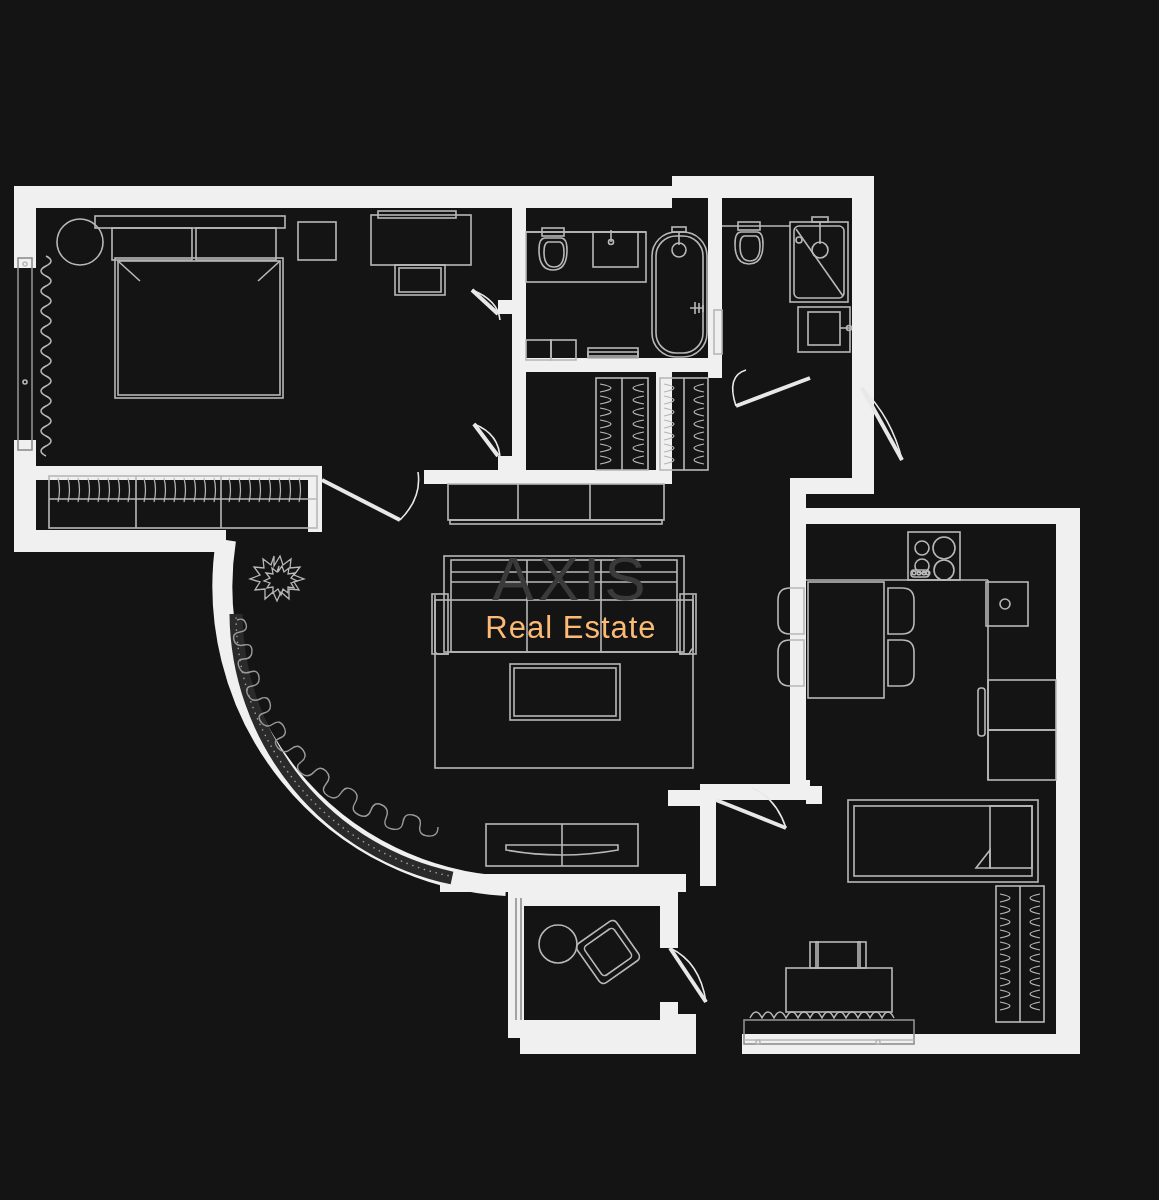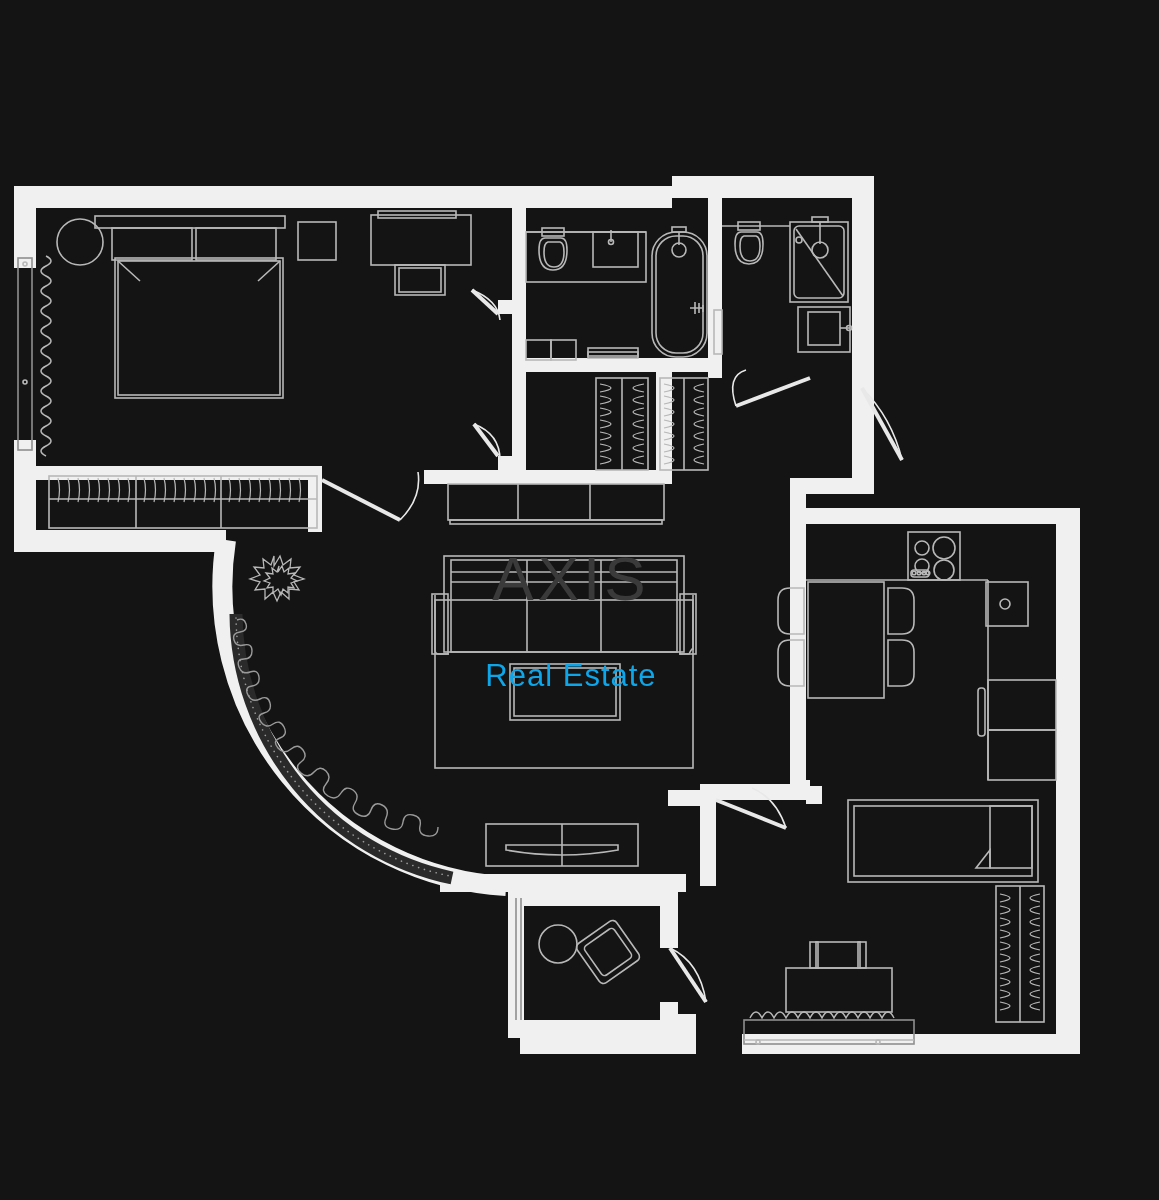--- a/index.html
+++ b/index.html
@@ -15,22 +15,21 @@
     text-align:center;line-height:1;
   }
   #wm-main{
     left:466px;top:548px;width:210px;
     font-size:62px;font-weight:normal;letter-spacing:4px;
     color:#3a3a3a;
   }
   #wm-sub{
     left:455px;top:612px;width:232px;
     font-size:31px;font-weight:normal;letter-spacing:1px;
-    color:#0ea5e9;
-    margin-top:48px;
+    color:#fdba74;
   }
 </style>
 </head>
 <body>
 
 <div id="stage">
 
   <svg id="plan" viewBox="0 0 1159 1200" xmlns="http://www.w3.org/2000/svg">
     <defs>
 

